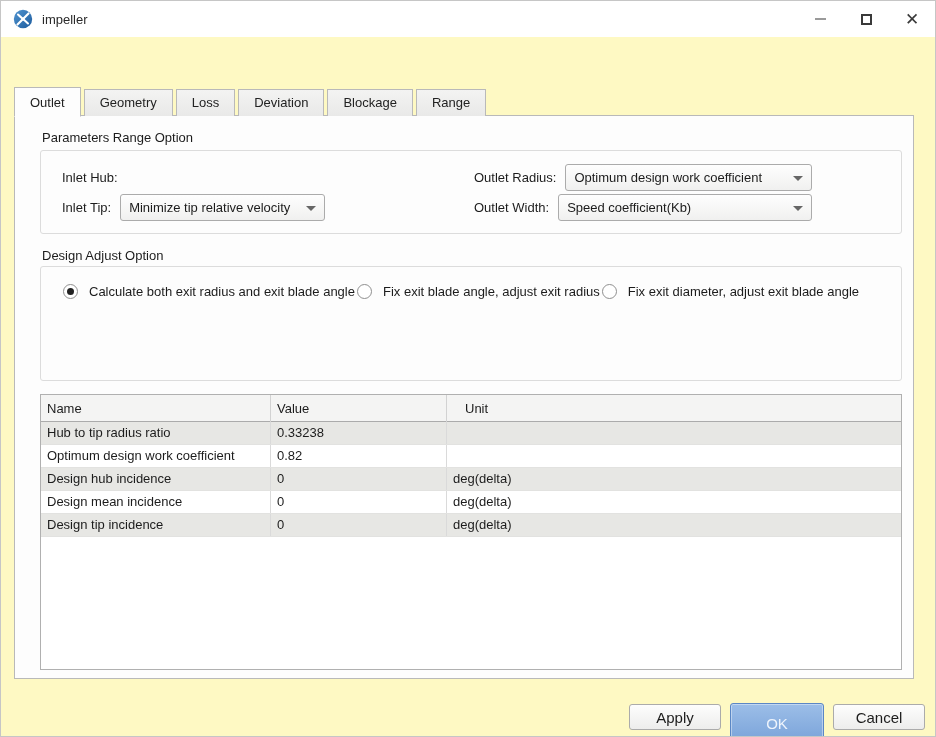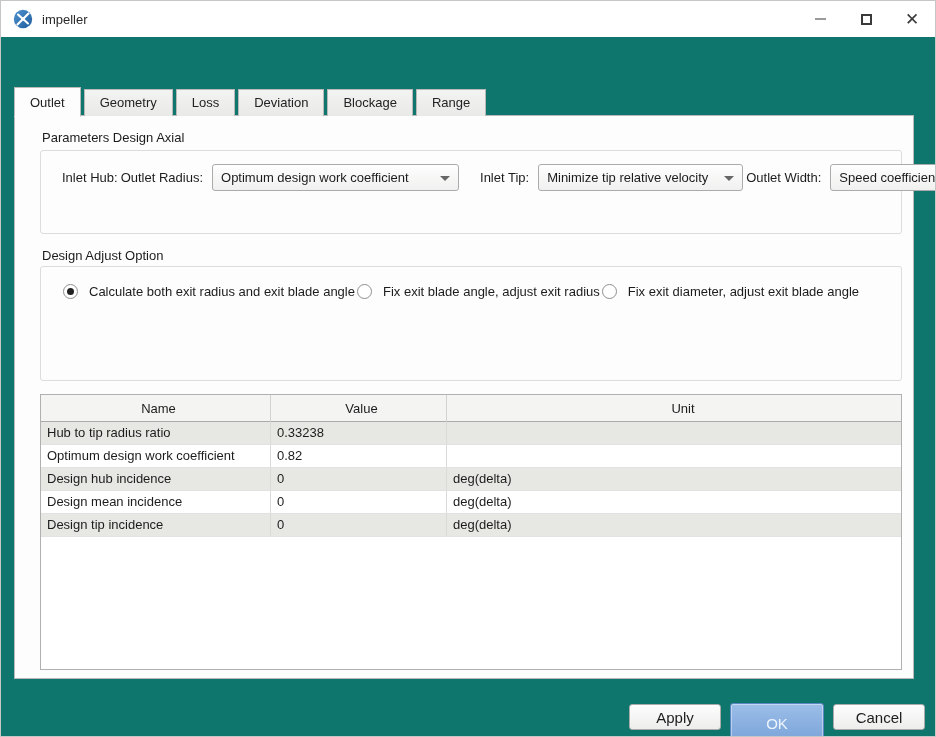--- a/index.html
+++ b/index.html
@@ -1,19 +1,19 @@
 <!DOCTYPE html>
 <html><head>
 <meta charset="utf-8">
 <style>
   * { margin:0; padding:0; box-sizing:border-box; }
   html,body { width:936px; height:737px; background:#e8e8e8; }
   body { font-family:"Liberation Sans", sans-serif; font-size:13px; color:#1c1c1c; }
 
-  .window { position:relative; width:936px; height:737px; background:#0f766e; border:1px solid #c6c6c6; overflow:hidden; }
+  .window { position:relative; width:936px; height:737px; background:#fef9c3; border:1px solid #c6c6c6; overflow:hidden; }
 
   
   .titlebar { position:absolute; top:0; left:0; right:0; height:36px; background:#ffffff; display:flex; align-items:center; }
   .app-icon { width:20px; height:20px; margin-left:12px; }
   .title-text { margin-left:9px; font-size:13px; color:#2a2a2a; }
   .win-controls { margin-left:auto; display:flex; height:36px; }
   .win-btn { width:46px; height:36px; display:flex; align-items:center; justify-content:center; cursor:default; }
   .glyph-min { width:11px; height:0; border-top:2px solid #9a9a9a; }
   .glyph-max { width:11px; height:11px; border:2px solid #3a3a3a; }
   .glyph-close { font-size:17px; color:#3a3a3a; line-height:1; font-weight:400; }
@@ -27,41 +27,41 @@
   .panel { position:absolute; left:13px; top:114px; width:900px; height:564px; background:#fdfdfd; border:1px solid #b9b9b9; }
 
   .section-title { position:absolute; left:27px; font-size:13px; color:#1c1c1c; }
   .st-1 { top:14px; }
   .st-2 { top:132px; }
 
   .groupbox { position:absolute; left:25px; width:862px; background:#fdfdfd; border:1px solid #dcdcdc; border-radius:3px; }
   .gb-params { top:34px; height:84px; }
   .gb-adjust { top:150px; height:115px; }
 
-  .pgrid { display:grid; grid-template-columns:1fr 1fr 1fr 1fr; row-gap:10px; padding-top:13px; }
+  .pgrid { display:grid; grid-template-columns:1fr 1fr; row-gap:3px; padding-top:13px; }
   .pfield { display:flex; align-items:center; gap:9px; }
   .pgrid > .pfield:nth-child(odd)  { padding-left:21px; }
   .pgrid > .pfield:nth-child(even) { padding-left:3px; }
   .pfield .flabel { white-space:nowrap; }
 
   .select-box { position:relative; height:27px; line-height:25px; padding:0 26px 0 8px; border:1px solid #ababab; border-radius:3px; background:linear-gradient(#fefefe,#f0f0ef); white-space:nowrap; overflow:hidden; cursor:default; }
   .select-box .arrow { position:absolute; right:8px; top:11px; width:0; height:0; border-left:5px solid transparent; border-right:5px solid transparent; border-top:5px solid #666; }
   .pgrid > .pfield:nth-child(1) .select-box { width:238px; }
   .pgrid > .pfield:nth-child(2) .select-box { width:247px; }
   .pgrid > .pfield:nth-child(3) .select-box { width:205px; }
   .pgrid > .pfield:nth-child(4) .select-box { width:254px; }
 
   .radio-list { padding:17px 0 0 22px; display:flex; flex-direction:row; gap:2px; }
   .radio-row { display:flex; align-items:center; gap:11px; cursor:default; }
   .radio { width:15px; height:15px; border:1px solid #8f8f8f; border-radius:50%; background:#fff; position:relative; flex:0 0 auto; }
   .radio.checked::after { content:""; position:absolute; left:3px; top:3px; width:7px; height:7px; border-radius:50%; background:#222; }
 
   
   .ptable { position:absolute; left:25px; top:278px; width:862px; height:276px; background:#ffffff; border:1px solid #b0b0b0; overflow:hidden; }
-  .thead { display:grid; grid-template-columns:230px 176px 1fr; height:27px; line-height:27px; background:#f4f4f3; border-bottom:1px solid #ababab;text-align:center; }
+  .thead { display:grid; grid-template-columns:230px 176px 1fr; height:27px; line-height:27px; background:#f4f4f3; border-bottom:1px solid #ababab; }
   .thead .hcell { padding-left:6px; border-right:1px solid #d2d2d2; }
   .thead .hcell:last-child { border-right:none;margin-left:12px; }
   .trow { display:grid; grid-template-columns:230px 176px 1fr; height:23px; line-height:22px; border-bottom:1px solid #e2e2e0; background:#ffffff; }
   .trow:nth-of-type(even) { background:#e7e7e4; }
   .trow .tcell { padding-left:6px; border-right:1px solid #dadada; overflow:hidden; white-space:nowrap; }
   .trow .tcell:last-child { border-right:none; }
 
   
   .btn-row { position:absolute; top:703px; right:10px; display:flex; gap:9px; }
   .btn { width:92px; height:26px; border:1px solid #ababab; border-radius:3px; background:linear-gradient(#fdfdfd,#ededec); font-family:"Liberation Sans",sans-serif; font-size:15px; color:#1c1c1c; cursor:default; }
@@ -110,21 +110,21 @@
       <div class="tab">Deviation</div>
 
       <div class="tab">Blockage</div>
 
       <div class="tab">Range</div>
 
   </div>
 
   <div class="panel">
 
-    <div class="section-title st-1">Parameters Design Axial</div>
+    <div class="section-title st-1">Parameters Range Option</div>
 
     <div class="groupbox gb-params">
       <div class="pgrid">
 
           <div class="pfield">
             <span class="flabel">Inlet Hub:</span>
           </div>
 
           <div class="pfield">
             <span class="flabel">Outlet Radius:</span>

